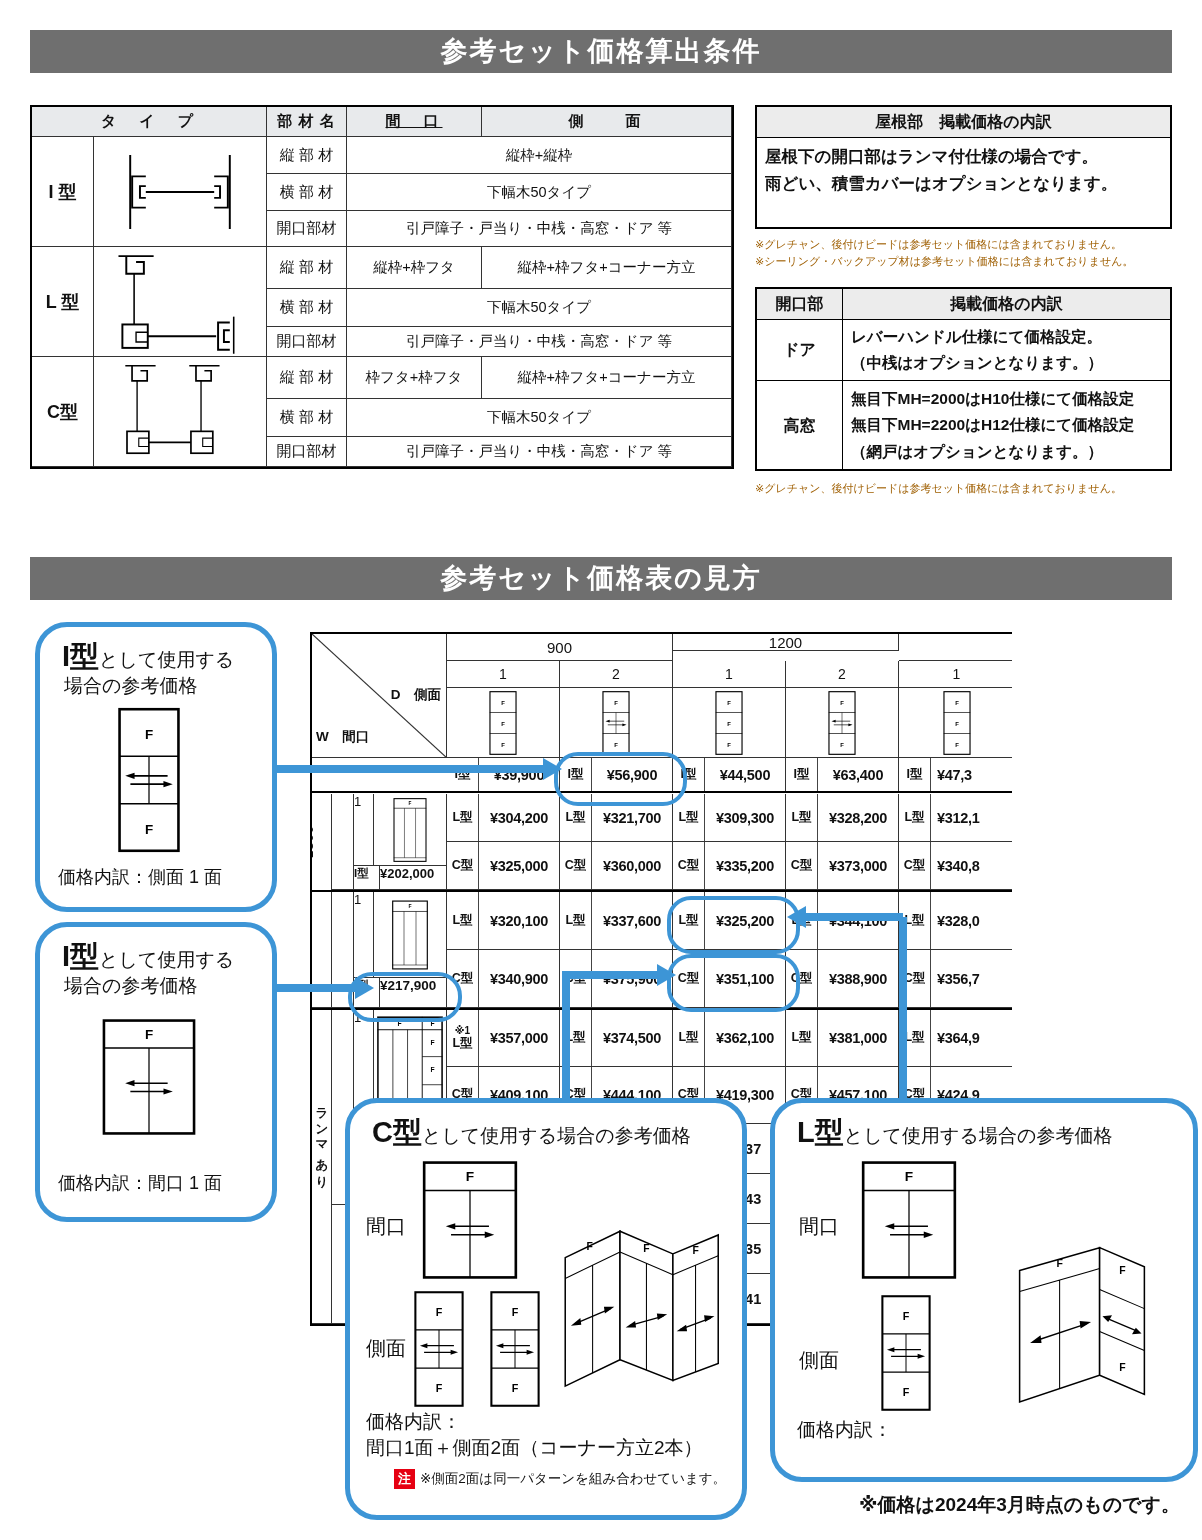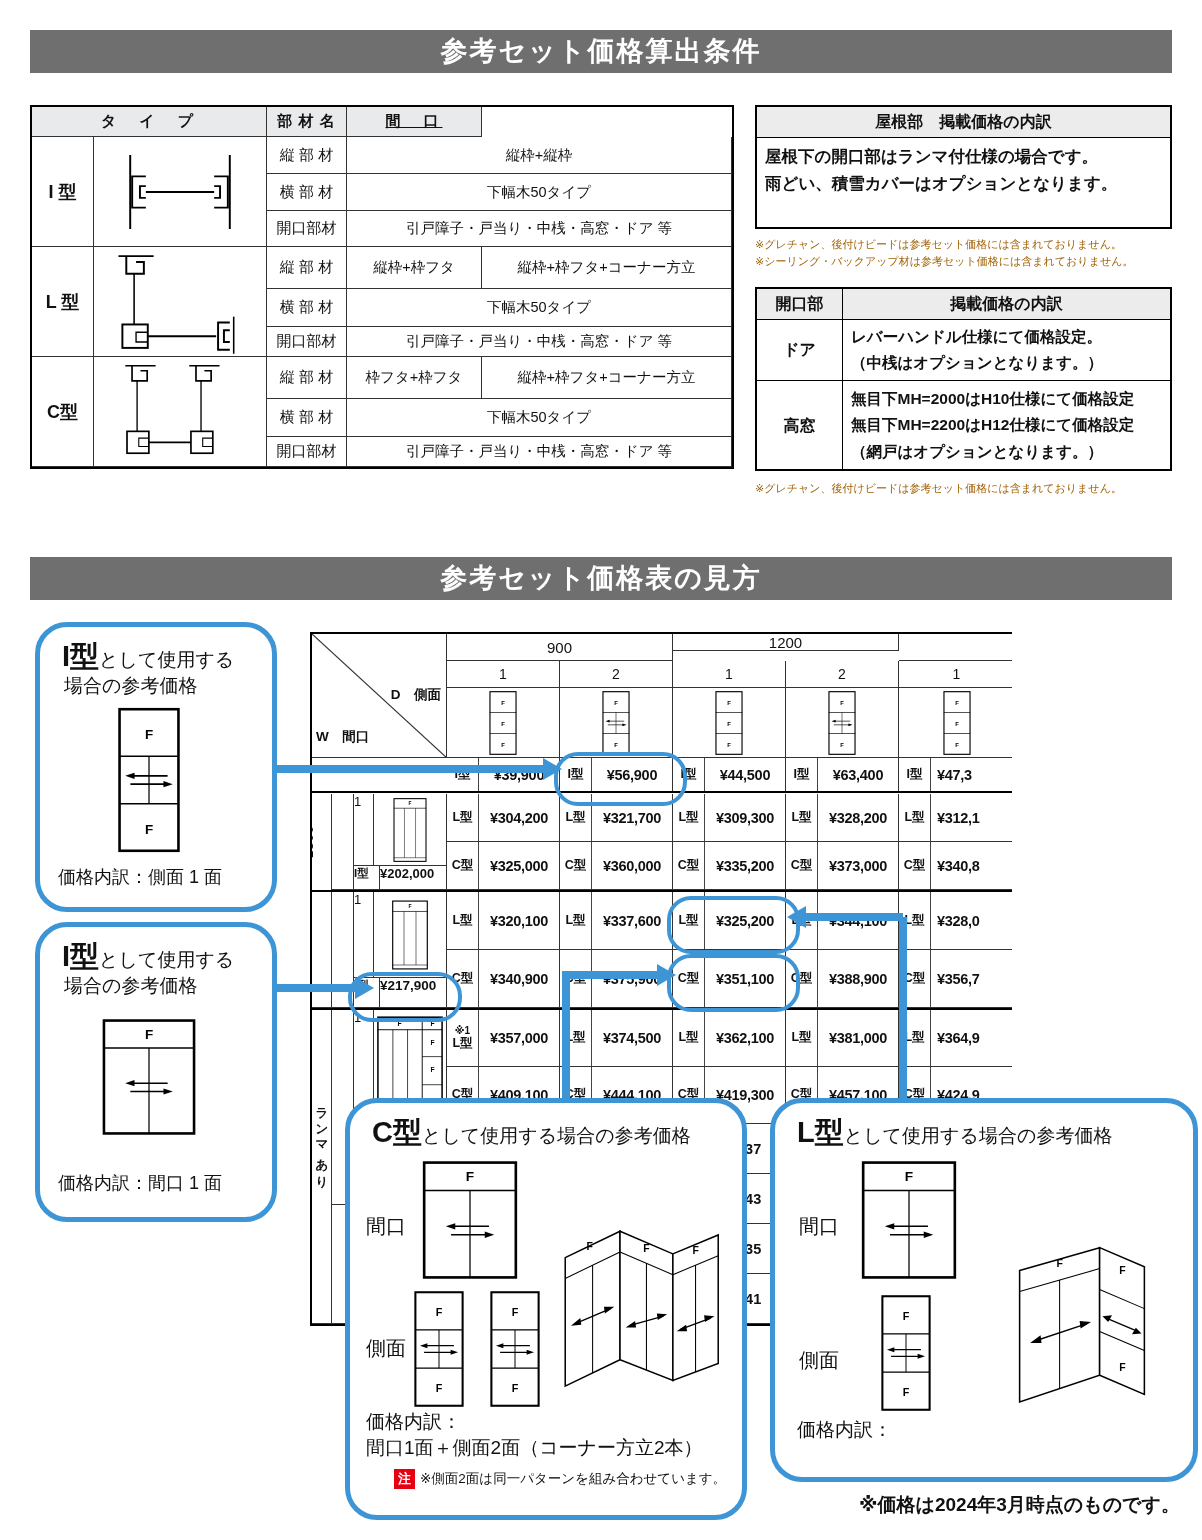--- a/index.html
+++ b/index.html
@@ -135,20 +135,21 @@
 </svg>
 
 <div id="page">
 
   <div class="bar" style="left:30px;top:30px;width:1142px;height:43px;">参考セット価格算出条件</div>
 
   <div class="ttable">
     <div class="tcell thead" style="grid-column:1/3;grid-row:1;">タ　イ　プ</div>
     <div class="tcell thead" style="grid-column:3;grid-row:1;letter-spacing:1px;">部 材 名</div>
     <div class="tcell thead" style="grid-column:4;grid-row:1;text-decoration:underline;">間　口</div>
+    <div class="tcell thead" style="grid-column:5;grid-row:1;">側　　面</div>
 
     <div class="tcell bold" style="grid-column:1;grid-row:2/5;font-size:18px;">I 型</div>
     <div class="tcell" style="grid-column:2;grid-row:2/5;">
       <svg width="166" height="92" viewBox="0 0 170 92">
         <path d="M34 8 V84 M136 8 V84" stroke="#000" stroke-width="2" fill="none"></path>
         <path d="M50 30 H36 V62 H50 M50 40 H44 V52 H50" fill="none" stroke="#000" stroke-width="2"></path>
         <path d="M120 30 H134 V62 H120 M120 40 H126 V52 H120" fill="none" stroke="#000" stroke-width="2"></path>
         <path d="M50 46 H120" stroke="#000" stroke-width="2"></path>
       </svg>
     </div>

